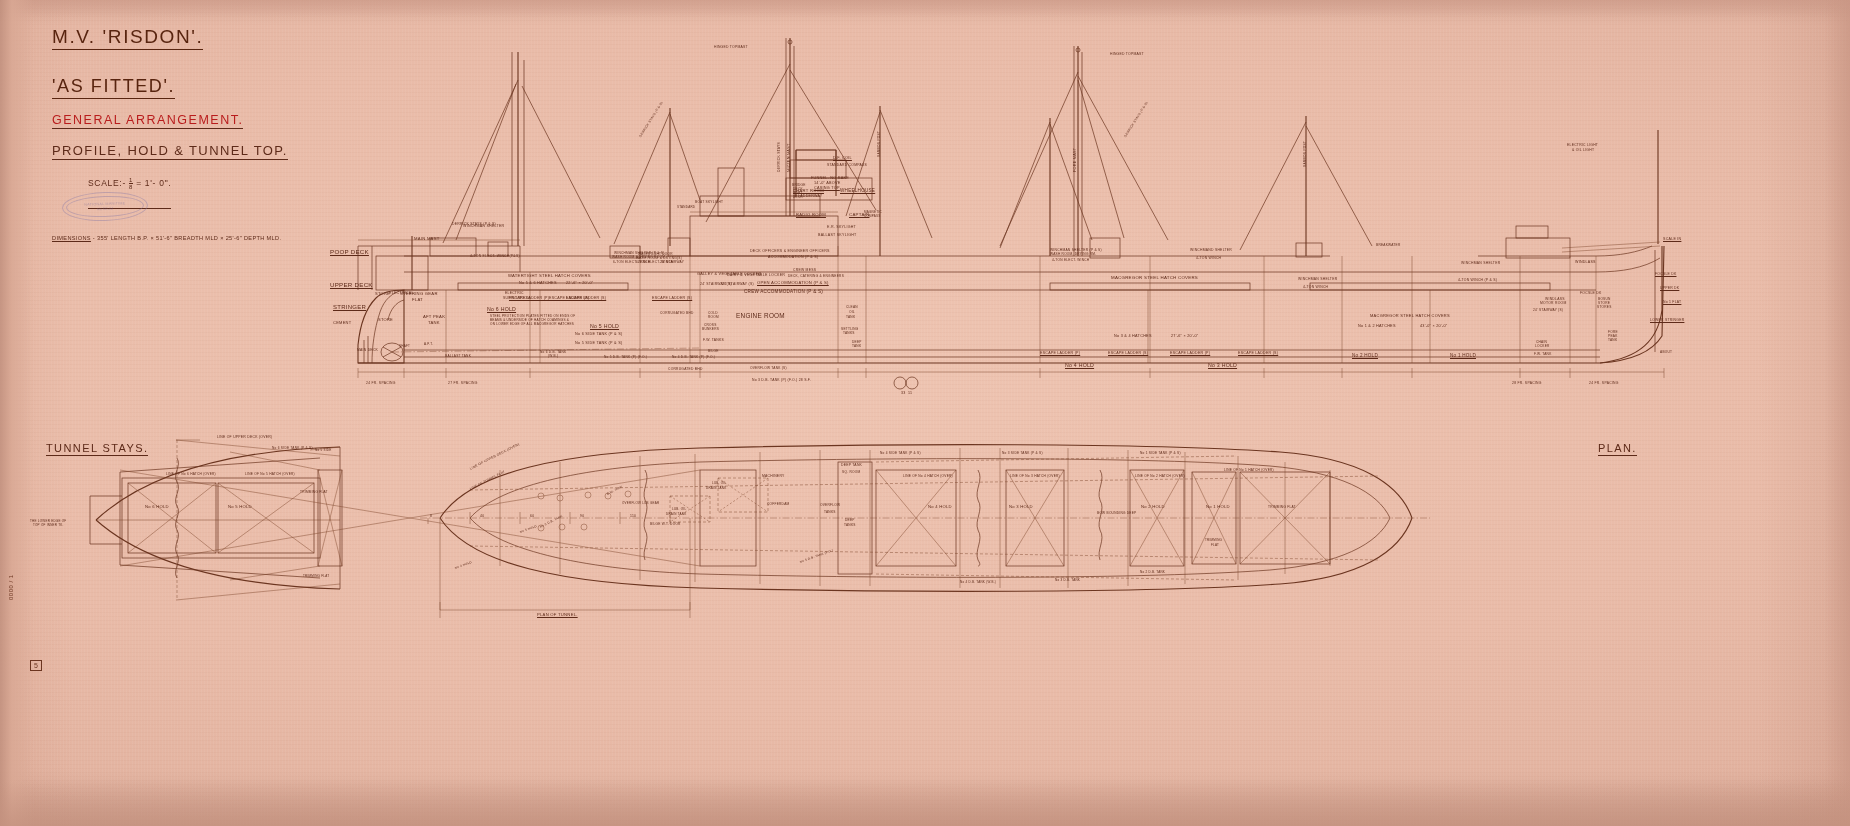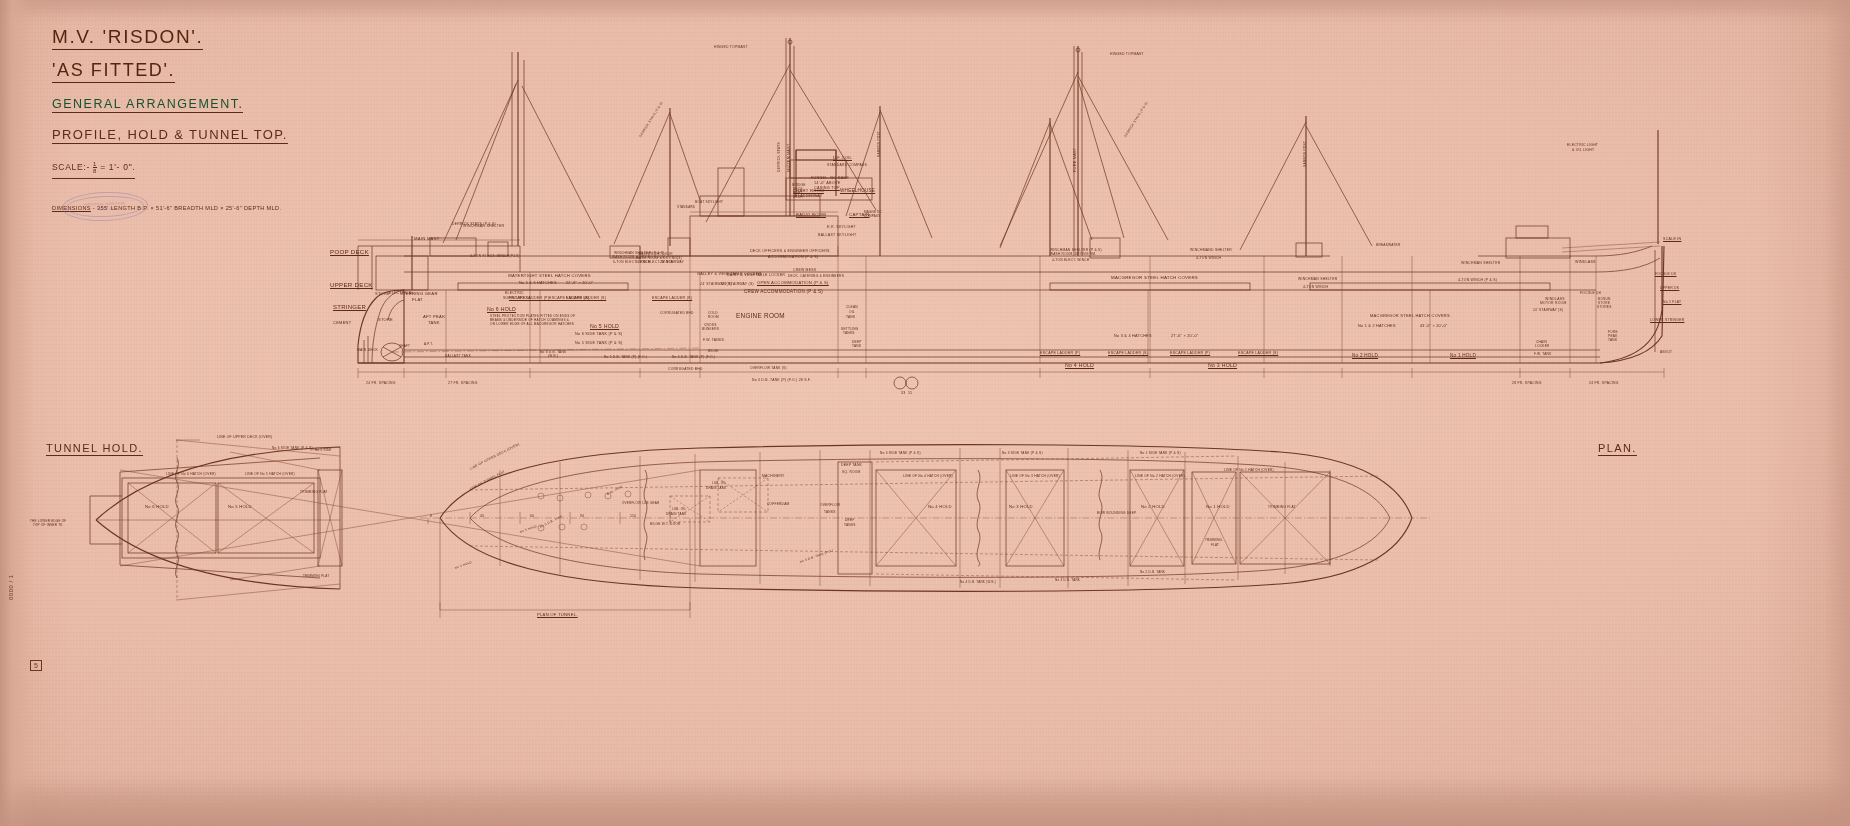--- a/index.html
+++ b/index.html
@@ -36,26 +36,26 @@
   .lnT{stroke:#7a4229;fill:none;stroke-width:.45;}
   .lnD{stroke:#7a4229;fill:none;stroke-width:.45;stroke-dasharray:3 2;}
   .lnC{stroke:#7a4229;fill:none;stroke-width:.4;stroke-dasharray:7 2 1.5 2;}
 
   
   #title{position:absolute;left:52px;top:26px;}
   .t1{font-size:19px;letter-spacing:1.6px;color:#58240f;
       border-bottom:1.4px solid #58240f;display:inline-block;padding-bottom:1px;}
   .t2{font-size:18px;letter-spacing:1.6px;color:#58240f;
       border-bottom:1.3px solid #58240f;display:inline-block;padding-bottom:1px;}
-  .t3{font-size:12.5px;letter-spacing:1.5px;color:#14532d;
+  .t3{font-size:12.5px;letter-spacing:1.5px;color:#b91c1c;
       border-bottom:1px solid #5d2a19;display:inline-block;padding-bottom:1px;}
   .t4{font-size:13px;letter-spacing:1.4px;color:#5d2a19;
       border-bottom:1px solid #5d2a19;display:inline-block;padding-bottom:1px;}
   .t5{font-size:8.5px;letter-spacing:.7px;color:#5d2a19;
-      border-bottom:.8px solid #5d2a19;display:inline-block;padding-bottom:4px;}
+      border-bottom:.8px solid #5d2a19;display:inline-block;padding-bottom:18px;margin-left:36px;}
   .t6{font-size:5.6px;letter-spacing:.35px;color:#5d2a19;}
   .t6 u{text-decoration:underline;}
   .frac{display:inline-block;text-align:center;vertical-align:-3px;line-height:1;}
   .frac .n{display:block;font-size:6px;border-bottom:.8px solid #5d2a19;}
   .frac .d{display:block;font-size:6px;}
 
   
   #stamp{position:absolute;left:62px;top:192px;width:84px;height:27px;
     border:1.1px solid #8a7ba8;border-radius:50%;
     opacity:.42;transform:rotate(-2deg);}
@@ -78,21 +78,21 @@
 <body>
 
 <div id="paper"></div>
 <div id="edgeT"></div>
 <div id="edgeL"></div>
 <div id="edgeR"></div>
 <div id="edgeB"></div>
 
 <div id="title">
   <div><span class="t1">M.V. 'RISDON'.</span></div>
-  <div style="margin-top:10px"><span class="t2">'AS FITTED'.</span></div>
+  <div style="margin-top:26px"><span class="t2">'AS FITTED'.</span></div>
   <div style="margin-top:11px"><span class="t3">GENERAL   ARRANGEMENT.</span></div>
   <div style="margin-top:12px"><span class="t4">PROFILE,  HOLD  &amp;  TUNNEL TOP.</span></div>
   <div style="margin-top:12px">
     <span class="t5">
       <span>SCALE:-</span>
       <span class="frac">
         <span class="n">1</span>
         <span class="d">8</span>
       </span>
       <span>= 1'- 0".</span>
@@ -105,21 +105,21 @@
   </div>
 </div>
 
 <div id="stamp">
   <div class="si"></div>
   <div class="st">NATIONAL MARITIME</div>
   <div class="st2">MUSEUM</div>
 </div>
 
 <div class="ink" style="left:46px;top:438px;">
-  <span class="big">TUNNEL  HOLD.</span>
+  <span class="big">TUNNEL  STAYS.</span>
 </div>
 <div class="ink" style="left:1598px;top:438px;">
   <span class="big">PLAN.</span>
 </div>
 
 <svg width="1850" height="826">
   <g>
 
     <path class="ln2" d="M404 290 C392 290 382 292 376 298 C366 308 360 325 358 345 L358 363 L404 363 Z"></path>
     <path class="ln2" d="M358 363 L1600 363"></path>

